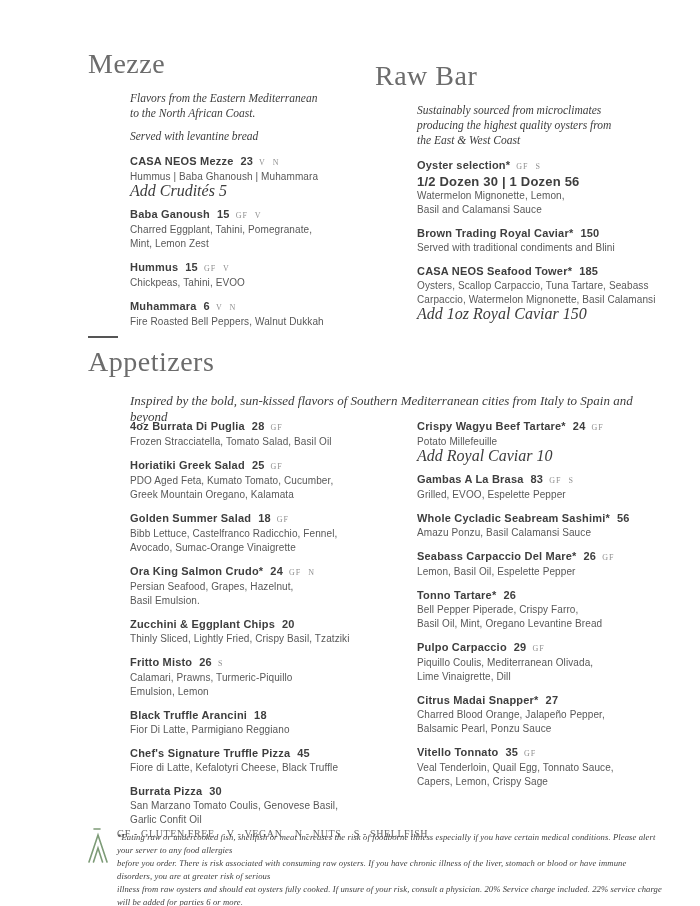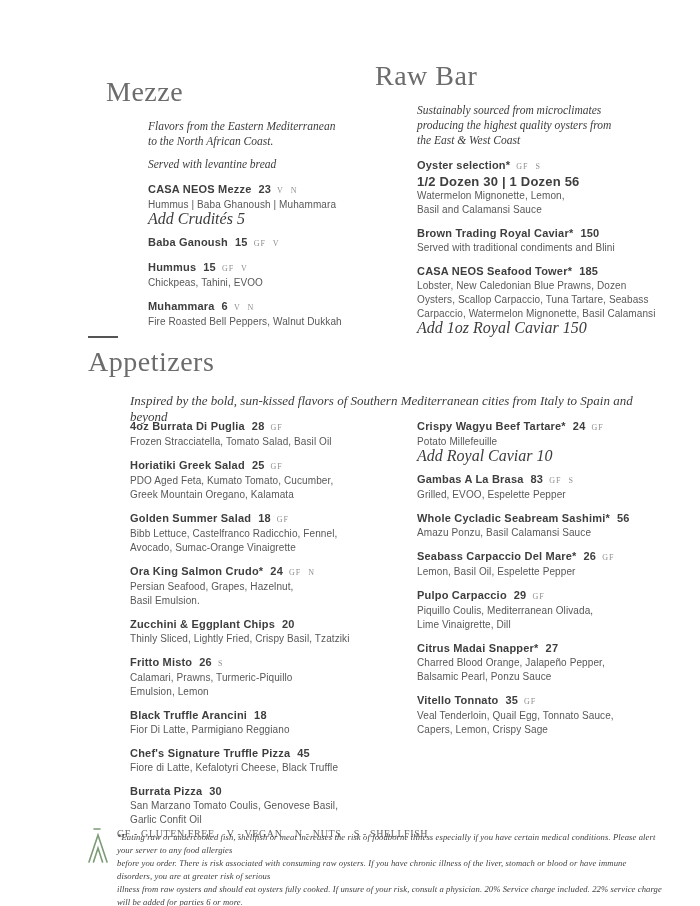--- a/index.html
+++ b/index.html
@@ -28,21 +28,21 @@
   .badges{
     font-family:"Liberation Serif",serif;font-weight:400;font-size:8px;
     color:#8f8f8f;margin-left:6px;letter-spacing:1px;word-spacing:4px;
   }
   .boldline{font-size:13px;font-weight:700;color:#3e3e3e;line-height:15px;letter-spacing:.2px;}
   .desc{font-size:10px;color:#585858;line-height:14px;letter-spacing:.1px;}
   .note{
     font-family:"Liberation Serif",serif;font-style:italic;
     font-size:16px;color:#3c3c3c;line-height:14px;
   }
-  #mezze-col{left:88px;top:76px;width:287px;margin-left:18px;}
+  #mezze-col{left:88px;top:48px;width:287px;}
   #rawbar-col{left:375px;top:60px;width:292px;}
   #divider{position:absolute;left:88px;top:336px;width:30px;border-top:2px solid #555;}
   #appetizers-title{position:absolute;left:88px;top:346px;}
   #appetizers-intro{position:absolute;left:130px;top:393px;width:540px;
     font-family:"Liberation Serif",serif;font-style:italic;font-size:13px;color:#3c3c3c;}
   #app-left{position:absolute;left:130px;top:419px;width:282px;}
   #app-right{position:absolute;left:417px;top:419px;width:262px;}
   #legend{
     position:absolute;left:117px;top:812px;
     font-family:"Liberation Serif",serif;font-size:10px;color:#666;
@@ -78,20 +78,24 @@
             <div>Hummus | Baba Ghanoush | Muhammara</div>
           </div>
     <div class="note">Add Crudités 5</div>
   </div>
 
   <div class="item">
     <div class="head">
       <span>Baba Ganoush</span><span class="price">15</span><span class="badges">GF V</span>
     </div>
 
+    <div class="desc">
+            <div>Charred Eggplant, Tahini, Pomegranate,</div>
+            <div>Mint, Lemon Zest</div>
+          </div>
 
   </div>
 
   <div class="item">
     <div class="head">
       <span>Hummus</span><span class="price">15</span><span class="badges">GF V</span>
     </div>
 
     <div class="desc">
             <div>Chickpeas, Tahini, EVOO</div>
@@ -144,21 +148,20 @@
           </div>
 
   </div>
 
   <div class="item">
     <div class="head">
       <span>CASA NEOS Seafood Tower*</span><span class="price">185</span>
     </div>
 
     <div class="desc">
-            <div>Lobster, New Caledonian Blue Prawns, Dozen</div>
             <div>Oysters, Scallop Carpaccio, Tuna Tartare, Seabass</div>
             <div>Carpaccio, Watermelon Mignonette, Basil Calamansi</div>
           </div>
     <div class="note">Add 1oz Royal Caviar 150</div>
   </div>
 </div>
   </div>
 </div>
 
 <div id="divider"></div>
@@ -308,20 +311,31 @@
     <div class="head">
       <span>Seabass Carpaccio Del Mare*</span><span class="price">26</span><span class="badges">GF</span>
     </div>
 
     <div class="desc">
         <div>Lemon, Basil Oil, Espelette Pepper</div>
       </div>
 
   </div>
 
+  <div class="item">
+    <div class="head">
+      <span>Tonno Tartare*</span><span class="price">26</span>
+    </div>
+
+    <div class="desc">
+        <div>Bell Pepper Piperade, Crispy Farro,</div>
+        <div>Basil Oil, Mint, Oregano Levantine Bread</div>
+      </div>
+
+  </div>
 
   <div class="item">
     <div class="head">
       <span>Pulpo Carpaccio</span><span class="price">29</span><span class="badges">GF</span>
     </div>
 
     <div class="desc">
         <div>Piquillo Coulis, Mediterranean Olivada,</div>
         <div>Lime Vinaigrette, Dill</div>
       </div>

